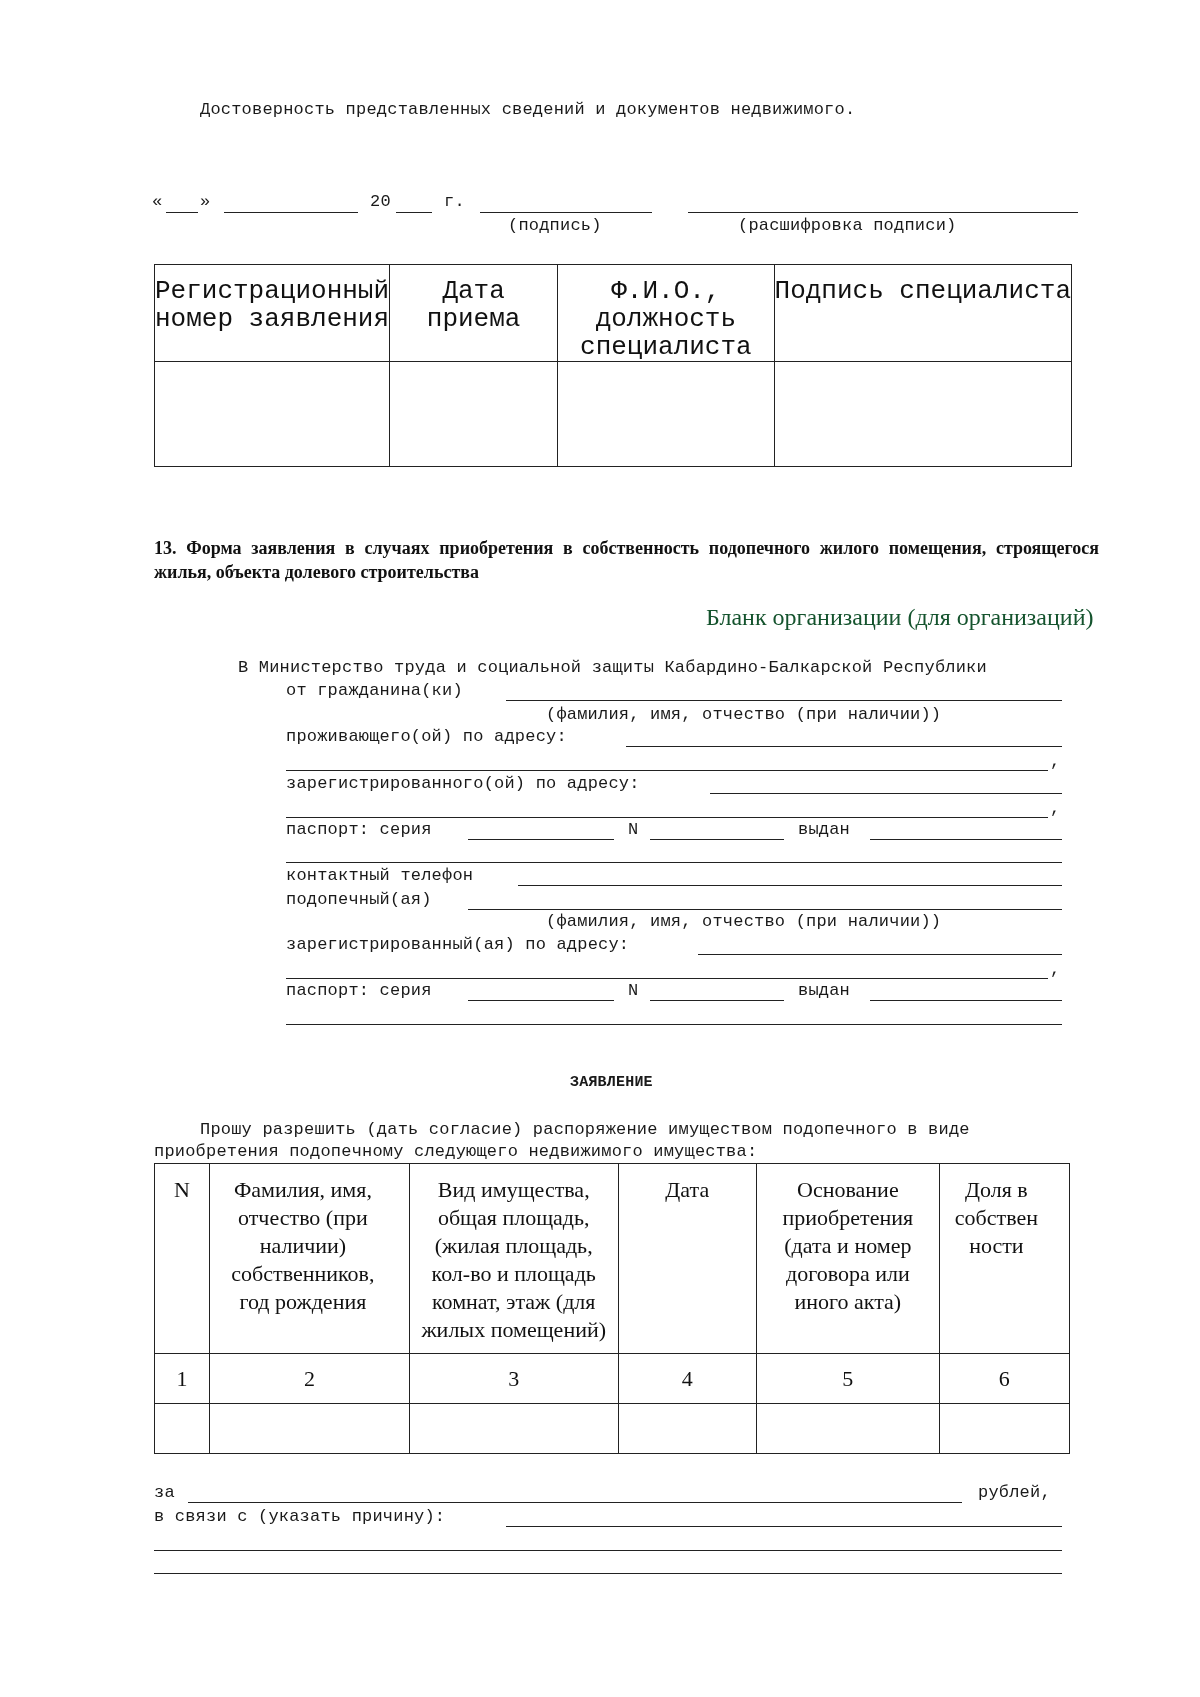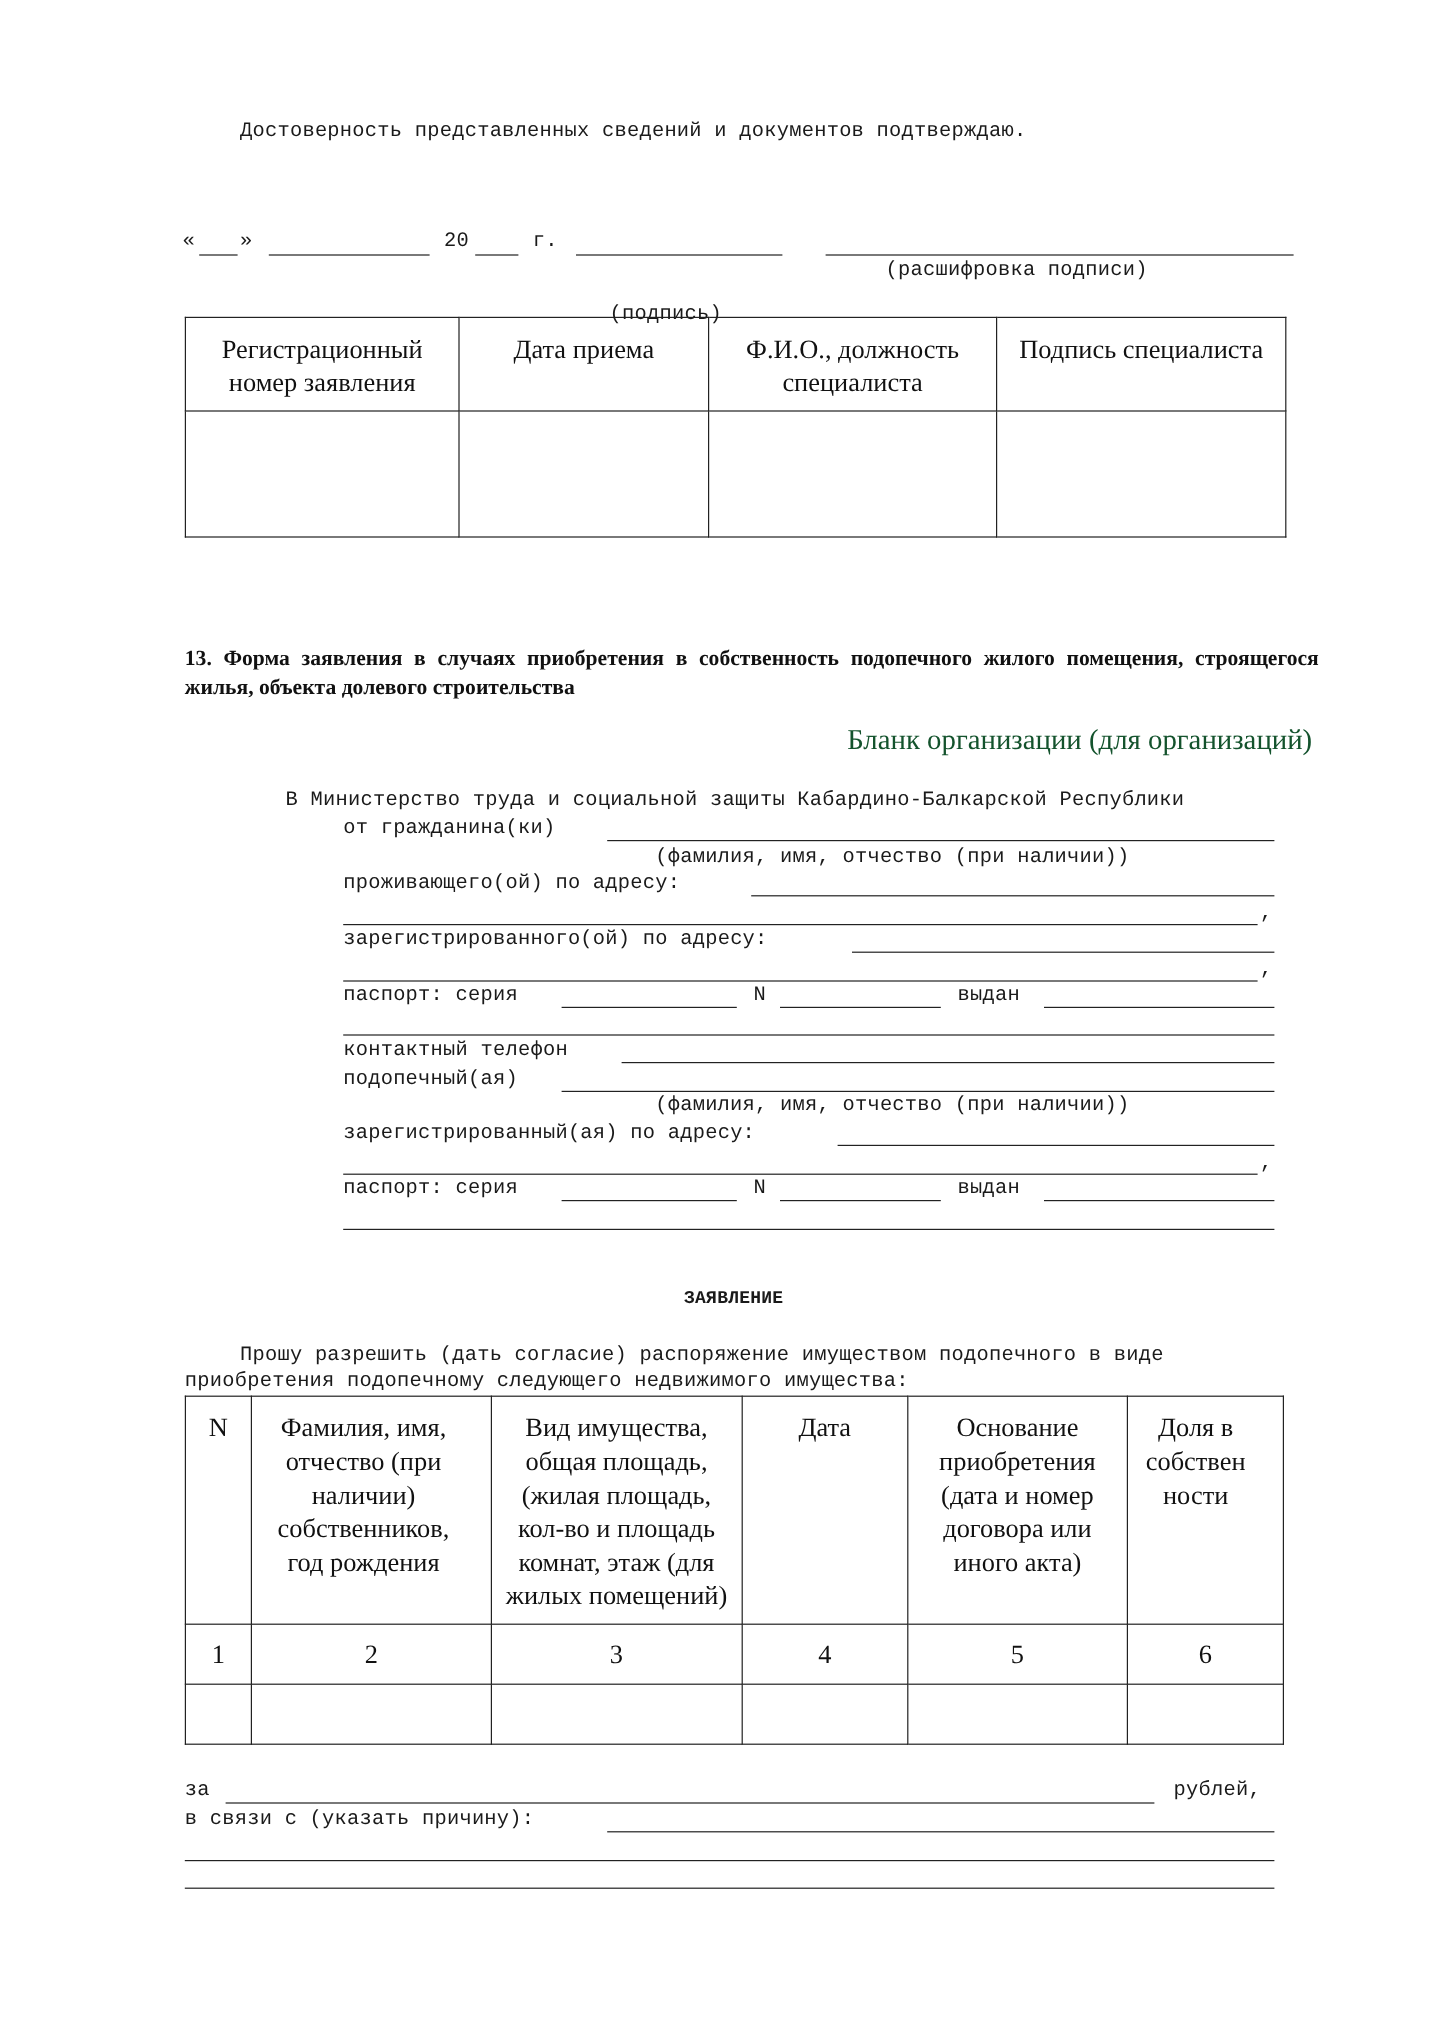--- a/index.html
+++ b/index.html
@@ -3,39 +3,39 @@
 <meta charset="utf-8">
 <style>
   html, body { margin: 0; padding: 0; background: #ffffff; }
   body { width: 1200px; height: 1697px; position: relative; overflow: hidden; color: #111; }
   .mono { font-family: "Liberation Mono", "DejaVu Sans Mono", monospace; font-size: 17px; letter-spacing: 0.2px; color: #1a1a1a; }
   .serif { font-family: "Liberation Serif", "DejaVu Serif", serif; color: #14532d; }
   .abs { position: absolute; white-space: nowrap; }
   .line { position: absolute; height: 0; border-top: 1.5px solid #222; }
   table { border-collapse: collapse; position: absolute; }
   td, th { border: 1.5px solid #222; font-family: "Liberation Serif", "DejaVu Serif", serif; font-weight: normal; color: #111; text-align: center; vertical-align: top; padding: 0; }
-  .t1 th { font-size: 22px; line-height: 28px; padding-top: 12px; }
+  .t1 th { font-size: 26px; line-height: 28px; padding-top: 12px; font-family: Liberation Mono, monospace; }
   .t2 th { font-size: 22px; line-height: 28px; padding-top: 12px; }
   .t2 td.num { font-size: 22px; vertical-align: middle; }
   .heading { font-family: "Liberation Serif", "DejaVu Serif", serif; font-weight: bold; font-size: 18px; line-height: 24px; text-align: justify; text-align-last: left; }
 </style>
 </head>
 <body>
 
-<div class="abs mono" style="left:200px; top:100px;">Достоверность представленных сведений и документов подтверждаю.</div>
+<div class="abs mono" style="left:200px; top:100px;">Достоверность представленных сведений и документов недвижимого.</div>
 
 <div class="abs mono" style="left:152px; top:192px;">«</div>
 <div class="line" style="left:166px; top:212px; width:32px;"></div>
 <div class="abs mono" style="left:200px; top:192px;">»</div>
 <div class="line" style="left:224px; top:212px; width:134px;"></div>
 <div class="abs mono" style="left:370px; top:192px;">20</div>
 <div class="line" style="left:396px; top:212px; width:36px;"></div>
 <div class="abs mono" style="left:444px; top:192px;">г.</div>
 <div class="line" style="left:480px; top:212px; width:172px;"></div>
-<div class="abs mono" style="left:508px; top:216px;margin-top:37px;">(подпись)</div>
+<div class="abs mono" style="left:508px; top:216px;">(подпись)</div>
 <div class="line" style="left:688px; top:212px; width:390px;"></div>
 <div class="abs mono" style="left:738px; top:216px;">(расшифровка подписи)</div>
 
 <table class="t1" style="left:154px; top:264px; width:918px;">
   <tbody>
       <tr style="height:78px;">
     <th style="width:227px;">Регистрационный номер заявления</th>
     <th style="width:207px;">Дата приема</th>
     <th style="width:239px;">Ф.И.О., должность специалиста</th>
     <th style="width:240px; white-space:nowrap;">Подпись специалиста</th>

